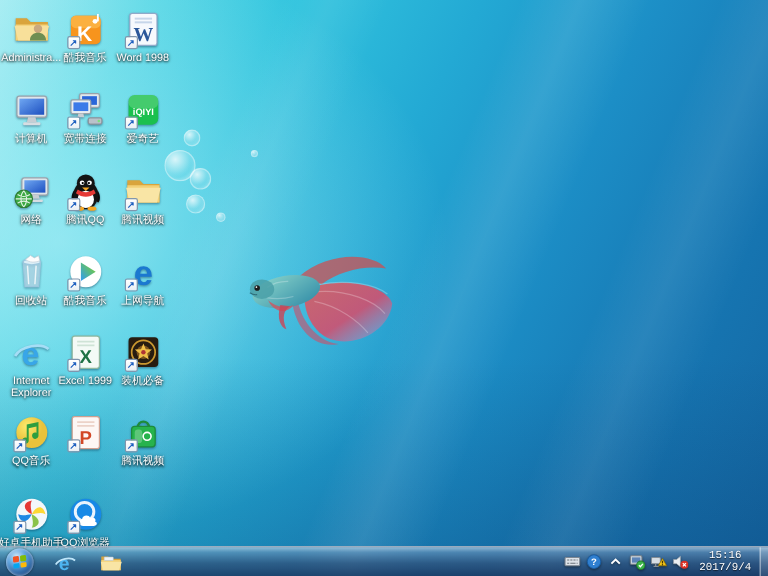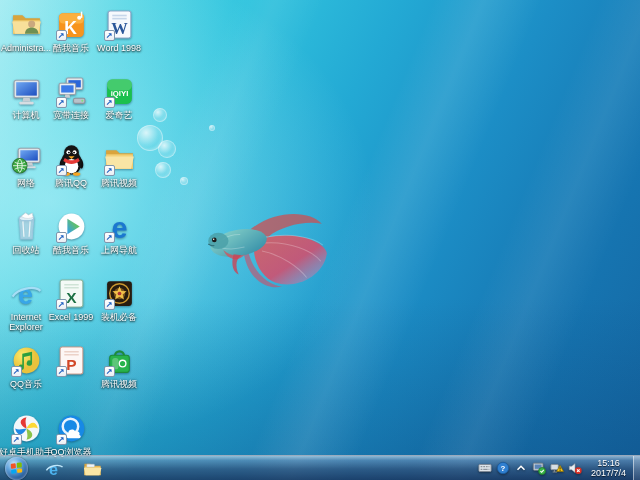--- a/index.html
+++ b/index.html
@@ -24,21 +24,21 @@
   .dicon .glyph svg{width:33px;height:33px;display:block;filter:drop-shadow(0 1px 1px rgba(0,40,70,.45));}
   .sc{position:absolute;left:1px;bottom:0;width:11px;height:11px;background:linear-gradient(#fff,#e9eef4);
     border:1px solid #8096ad;border-radius:2px;box-sizing:border-box;
     font-size:8px;line-height:9px;font-weight:bold;color:#1e5fbf;text-align:center;}
   .dlabel{margin-top:2px;font-size:9px;line-height:10px;color:#fff;
     text-shadow:0 1px 2px rgba(0,0,0,.85),0 0 3px rgba(0,0,0,.6);word-break:break-word;}
 
   
   #taskbar{position:absolute;left:0;bottom:0;width:640px;height:25px;
     background:linear-gradient(to bottom, rgba(205,222,238,.65) 0%, rgba(120,150,185,.55) 18%, rgba(52,82,122,.72) 55%, rgba(28,52,92,.78) 100%);
-    border-top:1px solid rgba(255,255,255,.55);box-sizing:border-box;display:flex;align-items:center;}
+    border-top:1px solid rgba(255,255,255,.55);box-sizing:border-box;display:flex;align-items:center;font-family:Liberation Mono, monospace;}
   #start-orb{position:relative;width:23px;height:23px;margin:0 7px 0 5px;border-radius:50%;
     background:radial-gradient(circle at 38% 30%, #cfe8fb 0%, #5da2dd 35%, #1d4f8c 75%, #0d3263 100%);
     box-shadow:inset 0 0 3px rgba(255,255,255,.7),0 0 2px rgba(0,0,0,.5);cursor:pointer;}
   #start-orb .flag{position:absolute;left:5.5px;top:6px;width:12px;height:11px;transform:rotate(-4deg) skewY(-4deg);}
   #start-orb .flag i{position:absolute;width:5px;height:4.5px;border-radius:1px;display:block;}
   #start-orb .f1{left:0;top:0;background:#f35325}
   #start-orb .f2{left:6px;top:0;background:#81bc06}
   #start-orb .f3{left:0;top:5.5px;background:#05a6f0}
   #start-orb .f4{left:6px;top:5.5px;background:#ffba08}
   .pinned{width:38px;height:25px;display:flex;align-items:center;justify-content:center;cursor:pointer;border-radius:2px;}
@@ -499,18 +499,18 @@
             </svg>
           </div>
           <div class="tray-ic">
             <svg>
               <use href="#t-volmute"></use>
             </svg>
           </div>
         </div>
       <div id="clock">
         <div>15:16</div>
-        <div>2017/7/4</div>
+        <div>2017/9/4</div>
       </div>
       <div id="show-desktop"></div>
     </div>
   </div>
 </div>
 
 </body></html>

